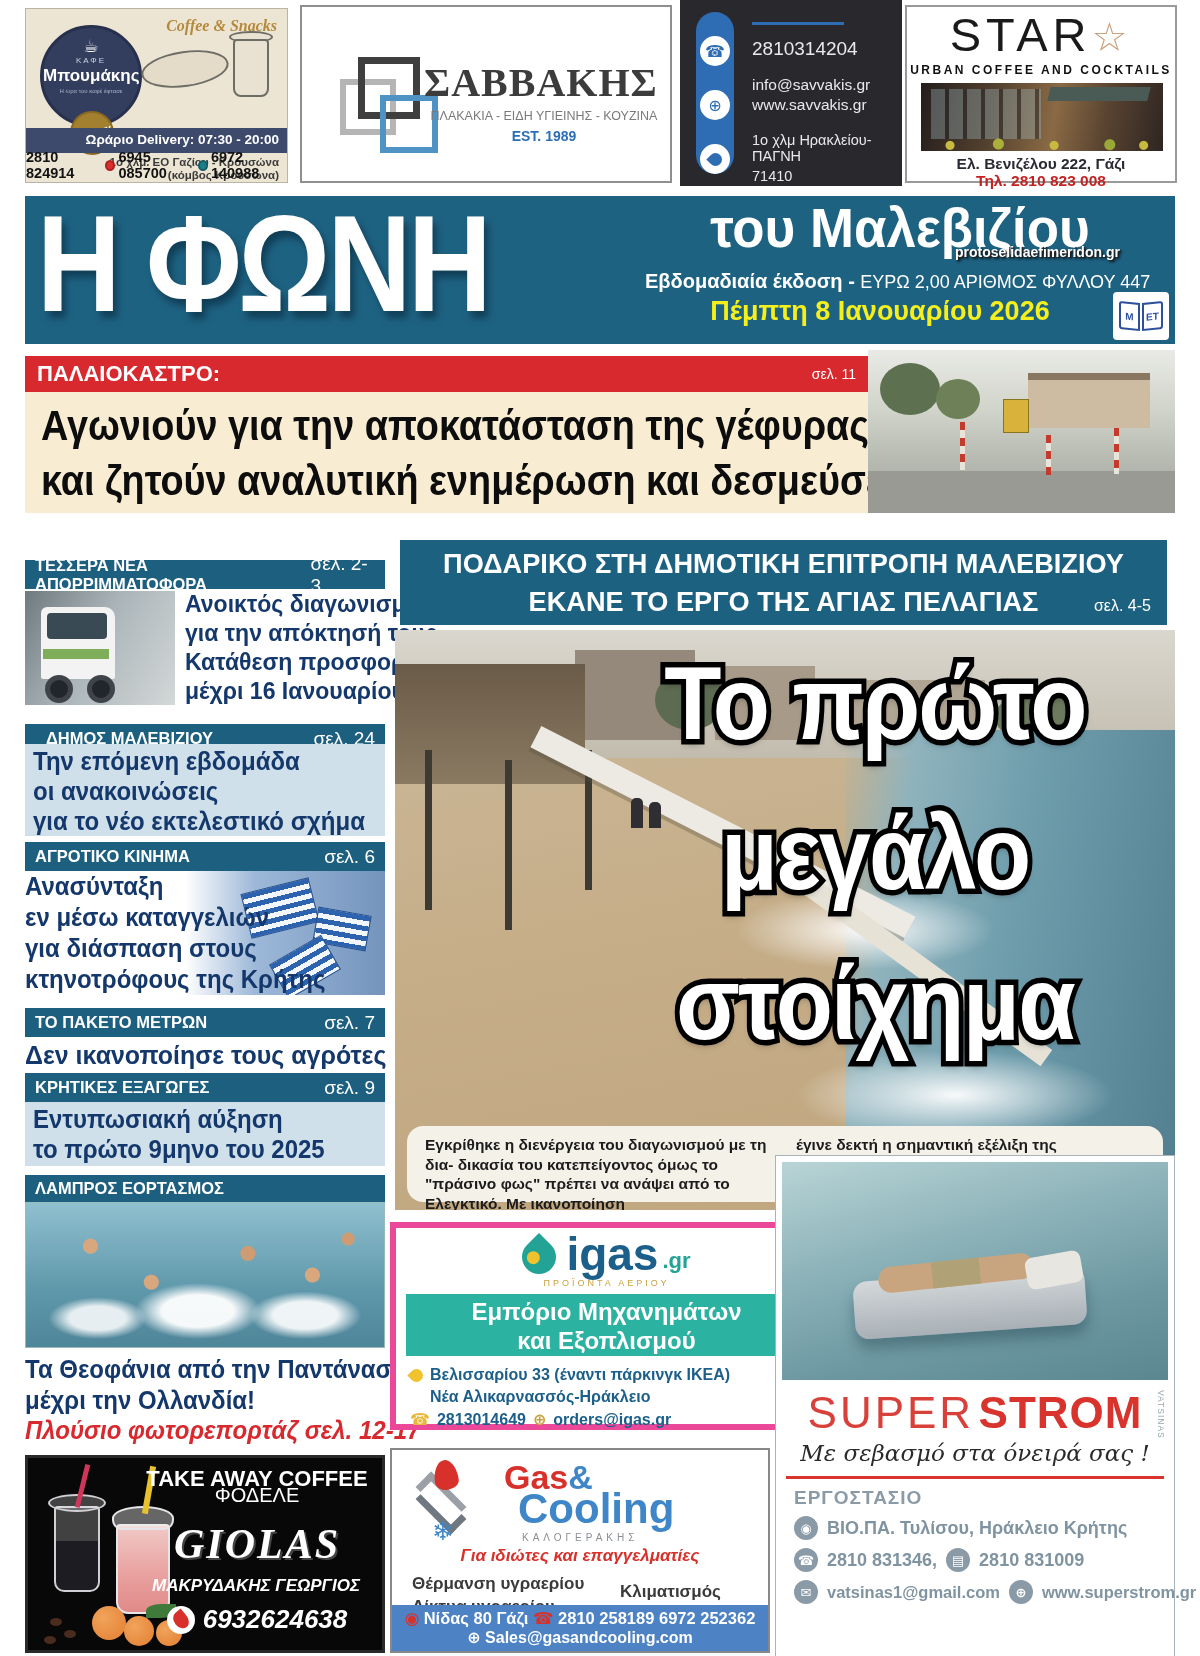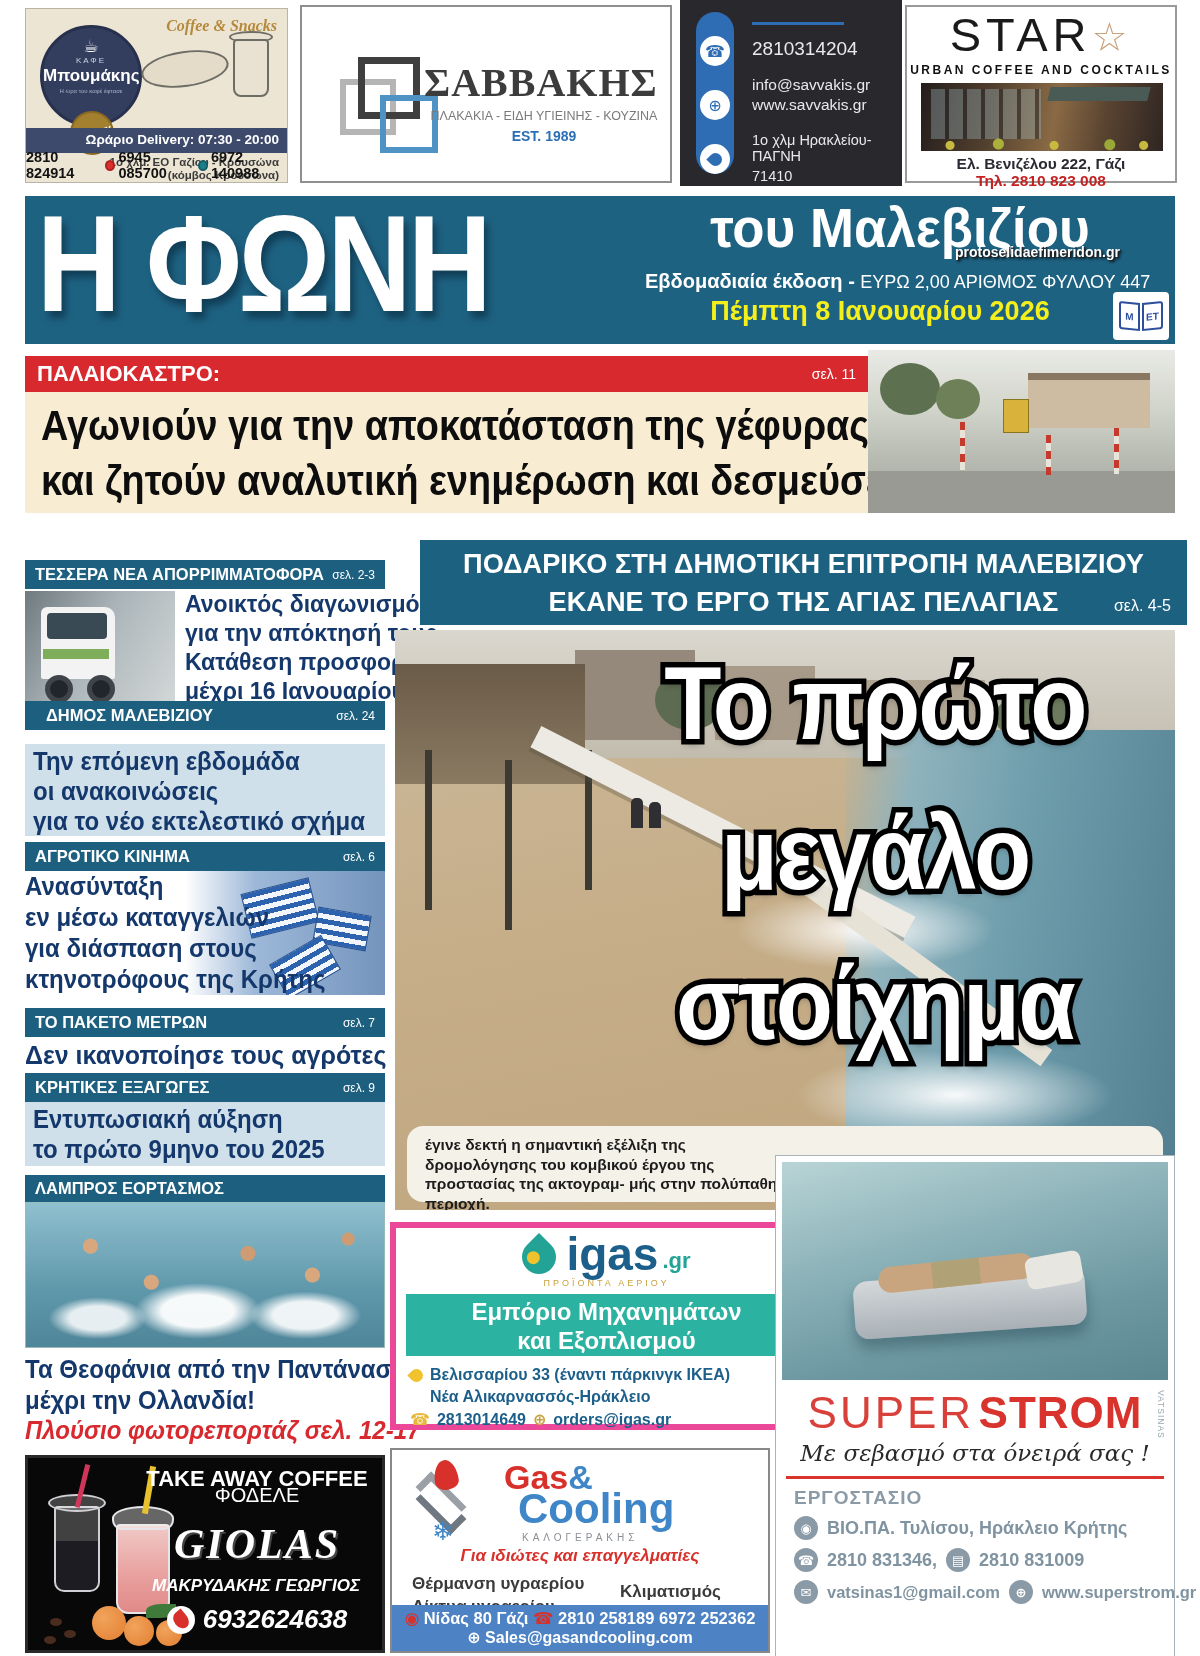--- a/index.html
+++ b/index.html
@@ -80,21 +80,21 @@
   .lead-h { font-size:42px; font-weight:bold; color:#0d0d0d; line-height:55px; transform:scaleX(.9); transform-origin:left top; white-space:nowrap; }
   .lead-photo { left:868px; top:350px; width:307px; height:163px; background:linear-gradient(#e9eae6 0%,#d2d5cb 35%,#b9bcb2 65%,#a3a59c 100%); overflow:hidden; }
   .lp-house { position:absolute; left:52%; top:14%; width:40%; height:34%; background:#cdbba2; border-top:7px solid #8a7762; }
   .lp-tree { position:absolute; border-radius:50%; background:#5d7050; }
   .lp-crane { position:absolute; left:44%; top:30%; width:26px; height:34px; background:#d8b23a; border:1px solid #8a7420; }
   .lp-pole { position:absolute; width:5px; background:repeating-linear-gradient(#c43b2e 0 8px,#e8e4da 8px 16px); }
   .lp-road { position:absolute; left:0; right:0; bottom:0; height:26%; background:#9a9a94; }
 
   
   .sb-head { left:25px; width:360px; height:29px; background:#1d5f7f; color:#fff; display:flex; justify-content:space-between; align-items:center; padding:0 10px; font-weight:bold; font-size:16.5px; }
-  .sb-page { font-weight:normal; font-size:12px; }
+  .sb-page { font-weight:normal; font-size:19px; }
   .sb-txt { color:#14386b; font-weight:bold; font-size:25px; line-height:30px; transform:scaleX(.96); transform-origin:left top; white-space:nowrap; }
   .sb1-body { left:25px; top:591px; width:360px; height:114px; }
   .sb1-img { position:absolute; left:0; top:0; width:150px; height:114px; background:linear-gradient(120deg,#6f7a80,#aab4b8 45%,#d3d8d8); overflow:hidden; }
   .truck-cab { position:absolute; left:16px; top:16px; width:74px; height:72px; background:#f2f3f2; border-radius:6px 10px 2px 2px; }
   .truck-win { position:absolute; left:22px; top:22px; width:60px; height:26px; background:#3a4a55; border-radius:4px; }
   .truck-stripe { position:absolute; left:18px; top:58px; width:66px; height:10px; background:#7fae5a; }
   .truck-wheel { position:absolute; width:28px; height:28px; border-radius:50%; background:#22262a; border:5px solid #3e444a; }
   .sb1-txt { position:absolute; left:160px; top:-2px; }
   .sb2-body { left:25px; top:744px; width:360px; height:92px; background:#cfe0ea; padding:2px 8px; }
   .sb3-body { left:25px; top:871px; width:360px; height:124px; overflow:hidden; }
@@ -111,21 +111,21 @@
       radial-gradient(circle at 80% 50%, #d9a77e 7px, transparent 8px),
       radial-gradient(circle at 90% 25%, #cf9b72 6px, transparent 7px),
       radial-gradient(ellipse 90px 40px at 48% 75%, rgba(255,255,255,.95) 40%, transparent 70%),
       radial-gradient(ellipse 70px 30px at 20% 80%, rgba(255,255,255,.85) 40%, transparent 70%),
       radial-gradient(ellipse 80px 34px at 78% 78%, rgba(255,255,255,.9) 40%, transparent 70%),
       linear-gradient(#8fc0cf,#5f98ab 60%,#4f8599); border:1px solid #9bb; }
   .sb6-txt { left:25px; top:1354px; }
   .sb6-link { left:25px; top:1416px; color:#d8292f; font-weight:bold; font-style:italic; font-size:25px; transform:scaleX(.96); transform-origin:left top; white-space:nowrap; }
 
   
-  .ms-kicker { left:420px; top:540px; width:767px; height:85px; background:#1d6180; color:#fff; text-align:center; padding-top:8px; }
+  .ms-kicker { left:400px; top:540px; width:767px; height:85px; background:#1d6180; color:#fff; text-align:center; padding-top:8px; }
   .ms-k1 { font-size:28px; font-weight:bold; transform:scaleX(.97); }
   .ms-k2 { font-size:28px; font-weight:bold; margin-top:6px; transform:scaleX(.97); }
   .ms-page { position:absolute; right:16px; bottom:10px; font-size:16px; font-weight:normal; }
   .ms-photo { left:395px; top:630px; width:780px; height:580px; overflow:hidden; background:linear-gradient(170deg,#cbb99c 0%,#c6ae89 45%,#bfa67f 100%); }
   .mp-sky { position:absolute; left:0; top:0; right:0; height:128px; background:linear-gradient(#dad7ce,#c2bcae); }
   .mp-bld { position:absolute; background:#94897a; }
   .mp-tree { position:absolute; border-radius:50%; background:#5d6b52; }
   .mp-pergola { position:absolute; left:0; top:34px; width:190px; height:120px; background:linear-gradient(#6a5b48,#8a7a62); }
   .mp-post { position:absolute; width:7px; background:#3d3a34; }
   .mp-sea { position:absolute; right:0; top:100px; width:330px; height:480px; background:linear-gradient(100deg, rgba(143,179,189,0) 0%, #8fb3bd 18%, #6d9cab 50%, #527f90 100%); }
@@ -329,21 +329,21 @@
       <div class="truck-wheel" style="left:62px; top:84px;"></div>
     </div>
     <div class="sb1-txt">
       <div class="sb-txt" style="font-size:24px; line-height:29px;">Ανοικτός διαγωνισμός</div>
       <div class="sb-txt" style="font-size:24px; line-height:29px;">για την απόκτησή τους</div>
       <div class="sb-txt" style="font-size:24px; line-height:29px;">Κατάθεση προσφορών</div>
       <div class="sb-txt" style="font-size:24px; line-height:29px;">μέχρι 16 Ιανουαρίου</div>
     </div>
   </div>
 
-  <div class="abs sb-head" style="top:701px;padding-left:21px;">
+  <div class="abs sb-head" style="top:724px;padding-left:21px;">
     <span>ΔΗΜΟΣ ΜΑΛΕΒΙΖΙΟΥ</span>
     <span class="sb-page">σελ. 24</span>
   </div>
   <div class="abs sb2-body">
     <div class="sb-txt">Την επόμενη εβδομάδα</div>
     <div class="sb-txt">οι ανακοινώσεις</div>
     <div class="sb-txt">για το νέο εκτελεστικό σχήμα</div>
   </div>
 
   <div class="abs sb-head" style="top:842px;">
@@ -423,20 +423,21 @@
         <span class="hl-stroke">μεγάλο</span>
         <span class="hl-fill">μεγάλο</span>
       </div>
       <div class="hl-line">
         <span class="hl-stroke">στοίχημα</span>
         <span class="hl-fill">στοίχημα</span>
       </div>
     </div>
 
     <div class="ms-cap">
+      <div class="cap-col">Εγκρίθηκε η διενέργεια του διαγωνισμού με τη δια- δικασία του κατεπείγοντος όμως το "πράσινο φως" πρέπει να ανάψει από το Ελεγκτικό. Με ικανοποίηση</div>
       <div class="cap-col">έγινε δεκτή η σημαντική εξέλιξη της δρομολόγησης του κομβικού έργου της προστασίας της ακτογραμ- μής στην πολύπαθη περιοχή.</div>
     </div>
   </div>
 
   <div class="abs ad-giolas">
     <div class="gl-cup1"></div>
     <div class="gl-lid1"></div>
     <div class="gl-straw1"></div>
     <div class="gl-cup2"></div>
     <div class="gl-lid2"></div>

